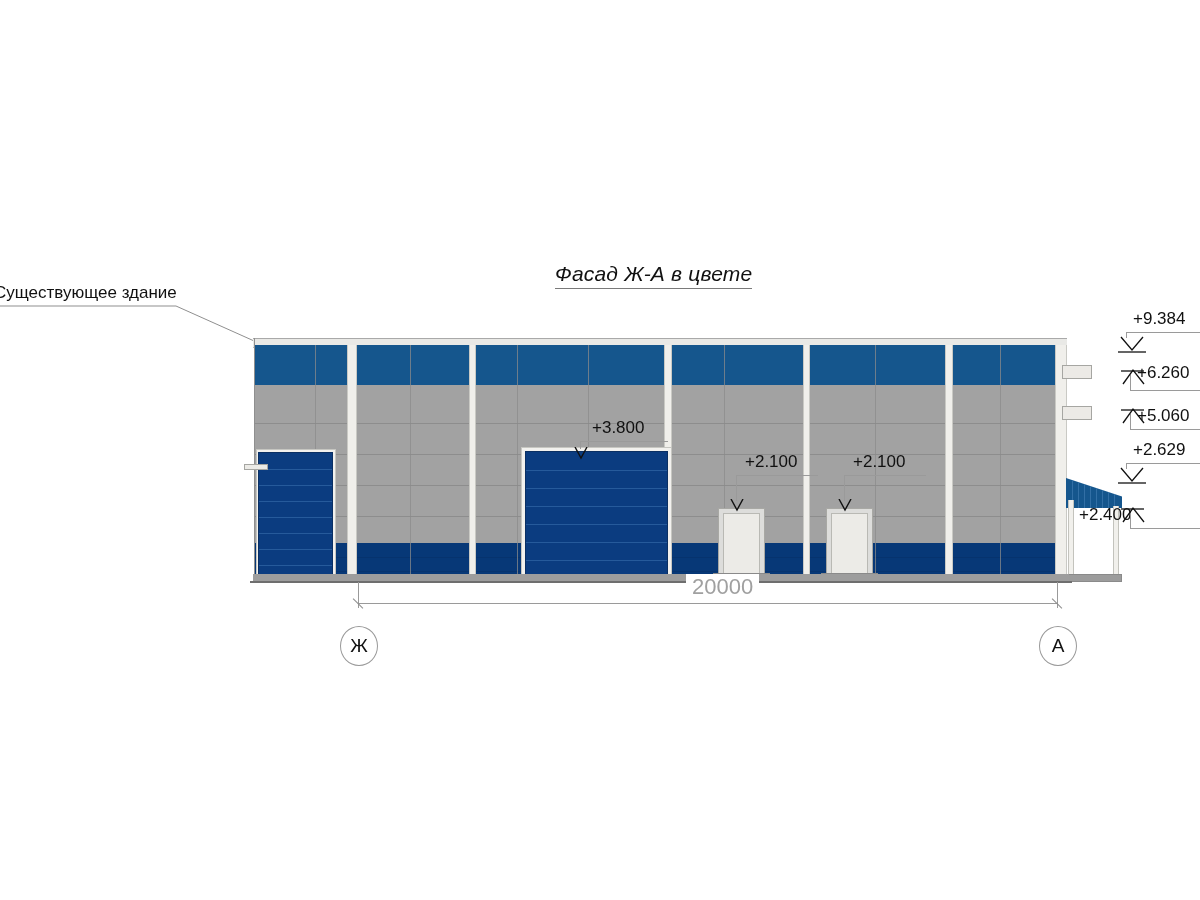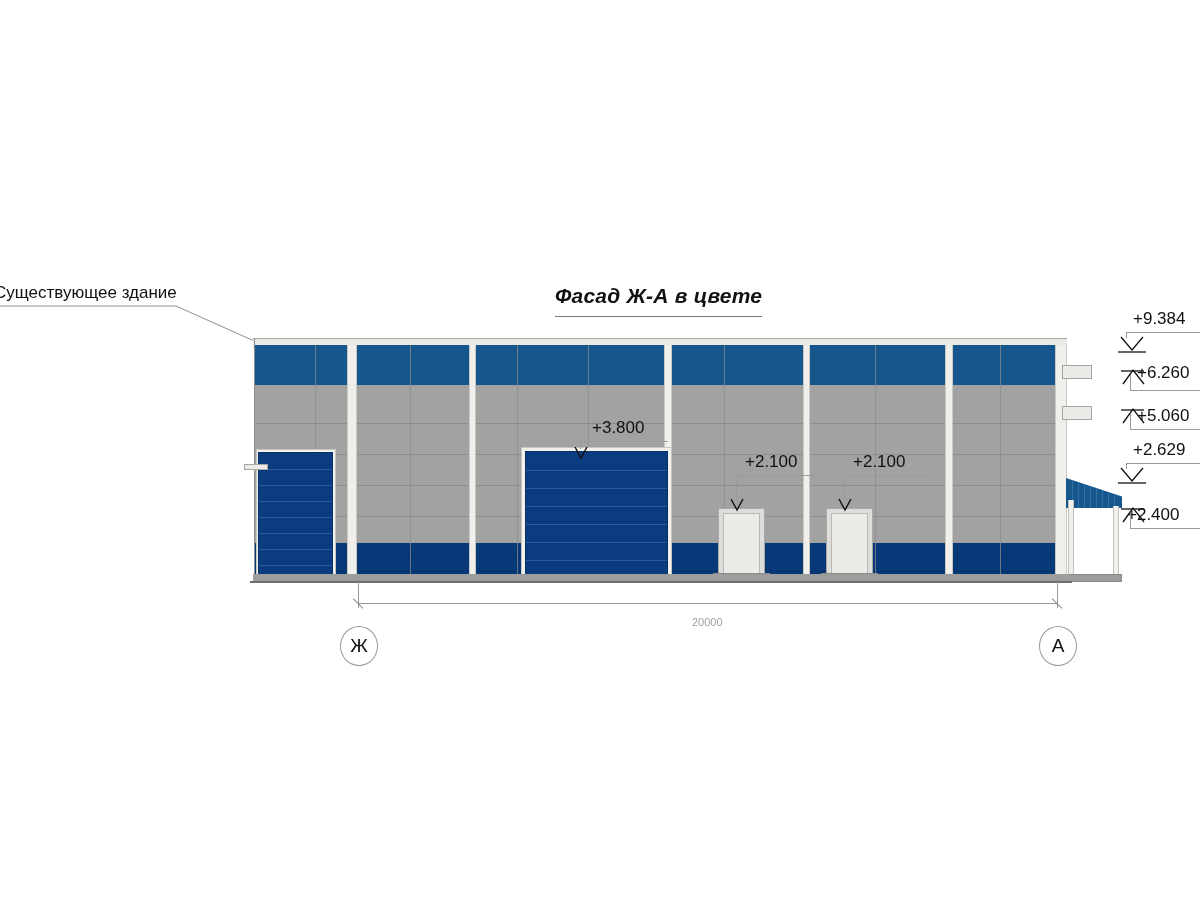--- a/index.html
+++ b/index.html
@@ -11,27 +11,26 @@
     position:relative;
   }
   #stage{position:absolute;left:0;top:0;width:1200px;height:900px;}
 
   
   .title{
     position:absolute;
     left:555px;top:262px;
     font-size:21px;
     font-style:italic;
-    font-weight:bold;
+    font-weight:normal;
     color:#111;
     letter-spacing:.2px;
     white-space:nowrap;
     border-bottom:1.5px solid #7a7a7a;
-    padding-bottom:8px;
-    margin-top:22px;
+    padding-bottom:2px;
   }
 
   
   .callout-label{
     position:absolute;
     left:-6px;top:283px;
     font-size:17px;
     color:#111;
     white-space:nowrap;
   }
@@ -80,22 +79,22 @@
   .vent{position:absolute;background:#eceae6;border:1px solid #a6a6a2;}
 
   
   .lvl-text{position:absolute;font-size:17px;color:#111;white-space:nowrap;}
   .lvl-lead{position:absolute;background:#9a9a9a;}
 
   
   .dim-line{position:absolute;left:358px;top:603px;width:700px;height:1px;background:#9a9a9a;}
   .dim-ext{position:absolute;width:1px;background:#9a9a9a;}
   .dim-tick{position:absolute;width:14px;height:1px;background:#8d8d8d;transform-origin:center;}
-  .dim-text{position:absolute;left:686px;top:600px;font-size:11px;color:#a0a0a0;
-     background:#fff;padding:0 6px;transform:translateY(-100%);margin-top:28px;}
+  .dim-text{position:absolute;left:686px;top:600px;font-size:22px;color:#a0a0a0;
+     background:#fff;padding:0 6px;transform:translateY(-100%);}
 
   .bubble{position:absolute;width:36px;height:38px;border:1px solid #9a9a9a;border-radius:50%;
      display:flex;align-items:center;justify-content:center;font-size:19px;color:#111;background:#fff;}
 
   
   .wm{position:absolute;left:540px;top:424px;width:180px;height:60px;opacity:.30;pointer-events:none;}
   .wm-txt{position:absolute;left:40px;top:4px;font-size:27px;font-weight:bold;color:#5d82ad;letter-spacing:1px;}
   .wm-sub{position:absolute;left:40px;top:36px;font-size:9px;color:#7e9cc0;letter-spacing:1.4px;}
 </style>
 </head>
@@ -240,21 +239,21 @@
   </svg>
 
   <div class="lvl-text" style="left:1133px;top:440px;">+2.629</div>
   <div class="lvl-lead" style="left:1126px;top:463px;width:74px;height:1px;"></div>
   <div class="lvl-lead" style="left:1126px;top:463px;width:1px;height:6px;"></div>
   <svg width="30" height="18" style="position:absolute;left:1118px;top:467px;">
     <path d="M3 1 L14 14 L25 1" fill="none" stroke="#111" stroke-width="1.3"></path>
     <path d="M0 16 L28 16" stroke="#111" stroke-width="1.3"></path>
   </svg>
 
-  <div class="lvl-text" style="left:1079px;top:505px;margin-left:48px;">+2.400</div>
+  <div class="lvl-text" style="left:1079px;top:505px;">+2.400</div>
   <div class="lvl-lead" style="left:1130px;top:528px;width:70px;height:1px;"></div>
   <div class="lvl-lead" style="left:1130px;top:513px;width:1px;height:16px;"></div>
   <svg width="28" height="18" style="position:absolute;left:1120px;top:506px;">
     <path d="M3 16 L13 2 L24 16" fill="none" stroke="#111" stroke-width="1.3"></path>
     <path d="M1 3 L24 3" stroke="#111" stroke-width="1.3"></path>
   </svg>
 
   <div class="dim-ext" style="left:358px;top:582px;height:26px;"></div>
   <div class="dim-ext" style="left:1057px;top:582px;height:26px;"></div>
   <div class="dim-line"></div>

